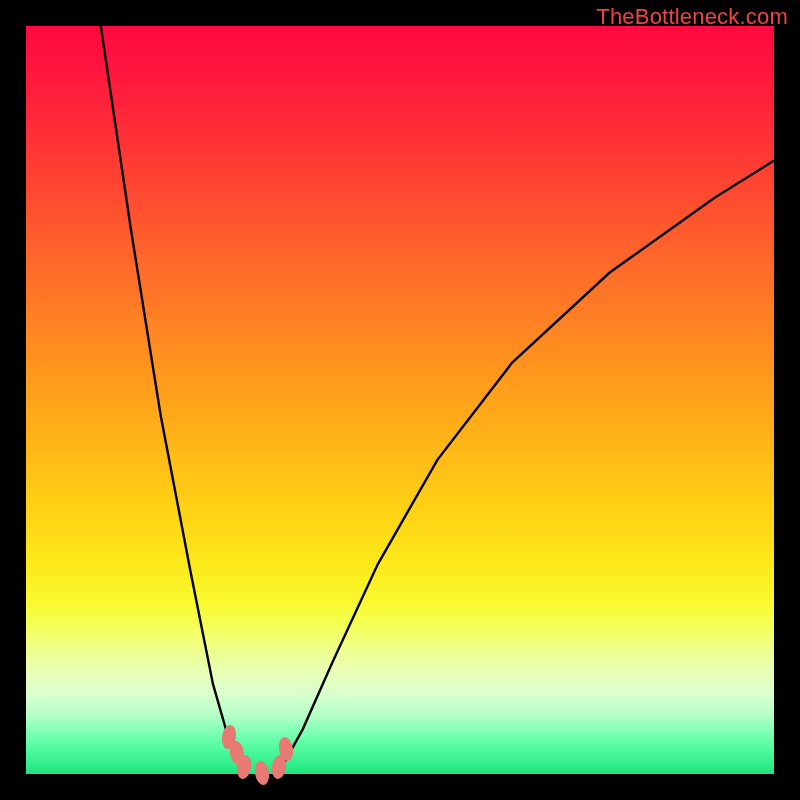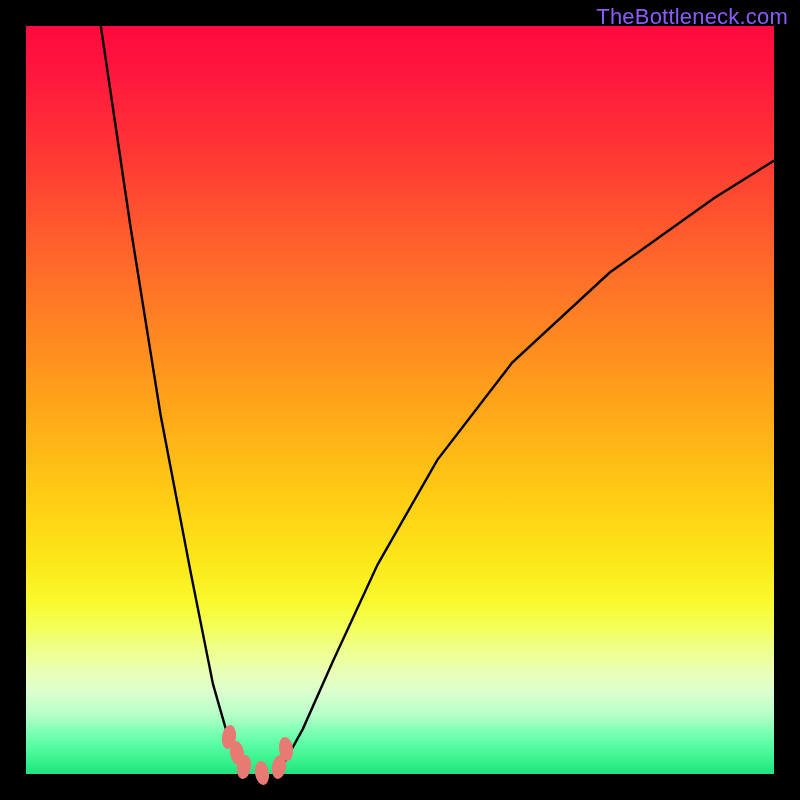--- a/index.html
+++ b/index.html
@@ -34,21 +34,21 @@
       #b7ffc8 92%,
       #86ffb8 94%,
       #5bfda4 96%,
       #3bf38f 98%,
       #1fe47f 100%);
   }
   .watermark {
     position: absolute;
     top: 4px;
     right: 12px;
-    color: #8b5cf6;
+    color: #ef4444;
     font-size: 22px;
     font-weight: 500;
     letter-spacing: 0.2px;
     z-index: 5;
   }
   svg.curve {
     position: absolute;
     left: 0;
     top: 0;
     width: 748px;

